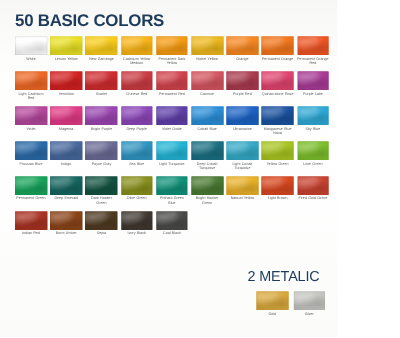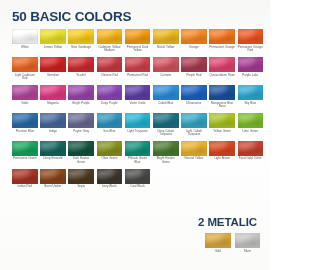--- a/index.html
+++ b/index.html
@@ -68,21 +68,21 @@
     letter-spacing:1.2px;
     color:transparent;
     -webkit-text-stroke:1.1px #4a6versa;
     white-space:nowrap;
   }
   .big-colors svg { display:block; }
   .metalic-title {
     position:absolute;
     left:198px; top:216px;
     font-size:11.5px;
-    font-weight:bold;
+    font-weight:normal;
     color:#1d3b5c;
     letter-spacing:-0.1px;
     white-space:nowrap;
   }
   .metalic-row {
     position:absolute;
     left:205px; top:233px;
     display:flex; gap:4px;
   }
   .metalic-row .cell { width:25.6px; }

